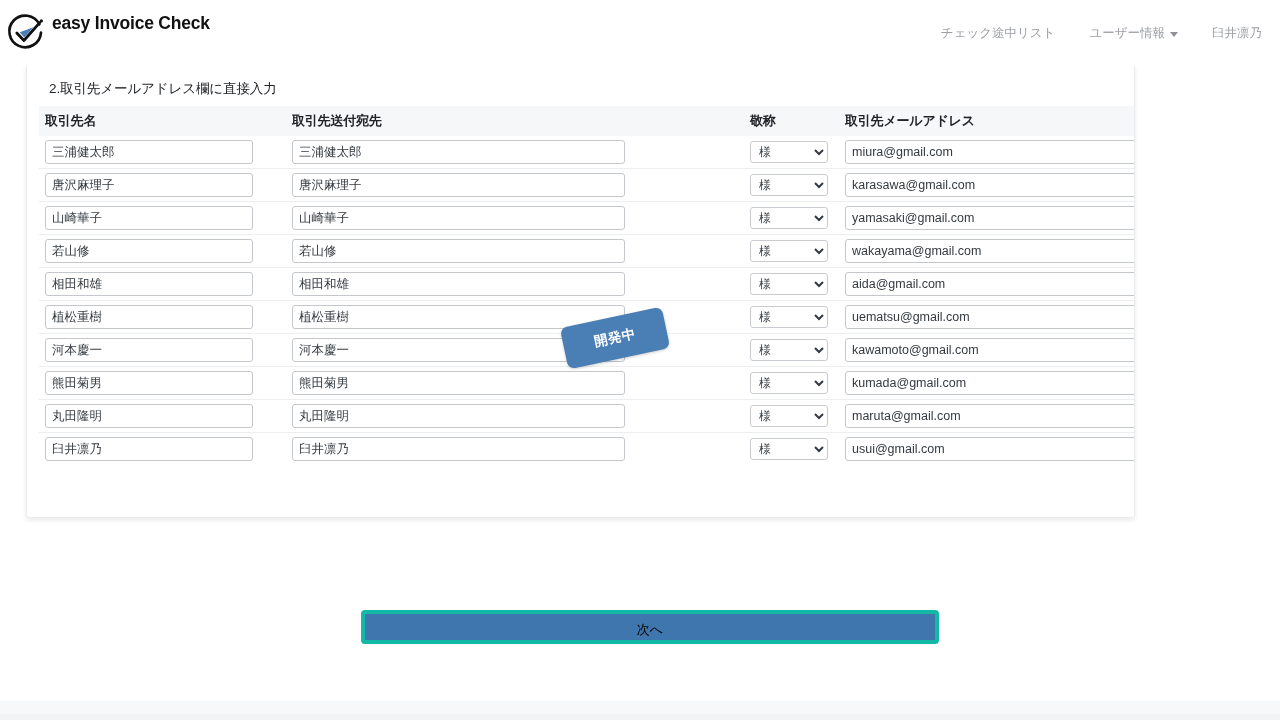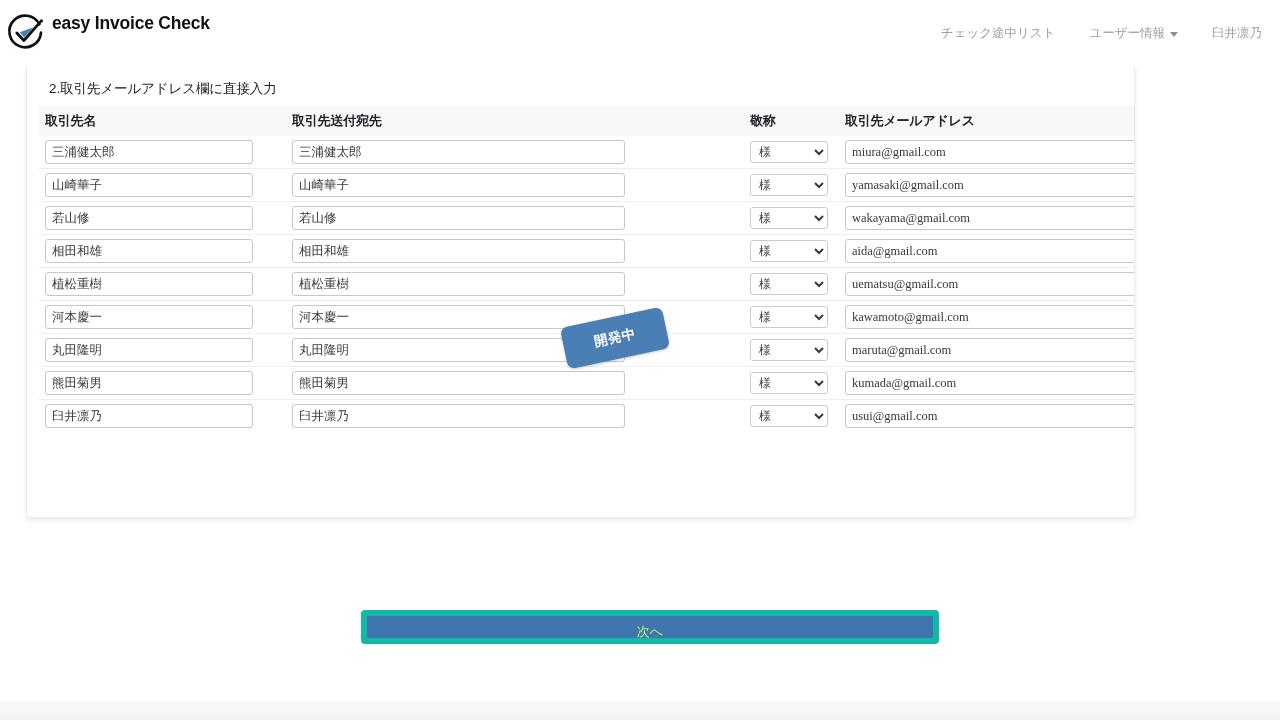--- a/index.html
+++ b/index.html
@@ -155,21 +155,21 @@
   .cell-pad-name { padding-left: 6px !important; }
 
   input.txt {
     width: 100%;
     height: 24px;
     box-sizing: border-box;
     border: 1px solid #c4c8cc;
     border-radius: 3px;
     padding: 2px 6px;
     font-size: 12.5px;
-    font-family: Liberation Serif, serif;
+    font-family: Liberation Sans, sans-serif;
     color: #343a40;
     background: #ffffff;
     outline: none;
   }
   input.txt::placeholder { color: #b5b9bd; }
 
   select.hon {
     width: 78px;
     height: 22px;
     box-sizing: border-box;
@@ -227,22 +227,22 @@
     padding: 0;
   }
   .btn-outline {
     background: #ffffff;
     border: 1px solid #cfd6de;
     color: #6f87a4;
     margin-bottom: 5px;
   }
   .btn-primary {
     background: #3f76ad;
-    border: 6px solid #14b8a6;
-    color: #bef264;
+    border: 4px solid #14b8a6;
+    color: #000000;
   }
 
   
   .footer {
     position: absolute;
     left: 0;
     top: 648px;
     width: 1280px;
     height: 54px;
     background: #f2f3f4;
@@ -315,20 +315,29 @@
               <tr>
                 <td class="cell-pad-name"><input class="txt" type="text" value="三浦健太郎" style=""></td>
                 <td></td>
                 <td><input class="txt" type="text" value="三浦健太郎" style=""></td>
                 <td></td>
                 <td><select class="hon"><option>様</option><option>御中</option><option>殿</option></select></td>
                 <td><input class="txt" type="text" value="miura@gmail.com" style=""></td>
                 <td></td>
               </tr>
               <tr>
+                <td class="cell-pad-name"><input class="txt" type="text" value="唐沢麻理子" style=""></td>
+                <td></td>
+                <td><input class="txt" type="text" value="唐沢麻理子" style=""></td>
+                <td></td>
+                <td><select class="hon"><option>様</option><option>御中</option><option>殿</option></select></td>
+                <td><input class="txt" type="text" value="karasawa@gmail.com" style=""></td>
+                <td></td>
+              </tr>
+              <tr>
                 <td class="cell-pad-name"><input class="txt" type="text" value="山崎華子" style=""></td>
                 <td></td>
                 <td><input class="txt" type="text" value="山崎華子" style=""></td>
                 <td></td>
                 <td><select class="hon"><option>様</option><option>御中</option><option>殿</option></select></td>
                 <td><input class="txt" type="text" value="yamasaki@gmail.com" style=""></td>
                 <td></td>
               </tr>
               <tr>
                 <td class="cell-pad-name"><input class="txt" type="text" value="若山修" style=""></td>
@@ -360,35 +369,35 @@
               <tr>
                 <td class="cell-pad-name"><input class="txt" type="text" value="河本慶一" style=""></td>
                 <td></td>
                 <td><input class="txt" type="text" value="河本慶一" style=""></td>
                 <td></td>
                 <td><select class="hon"><option>様</option><option>御中</option><option>殿</option></select></td>
                 <td><input class="txt" type="text" value="kawamoto@gmail.com" style=""></td>
                 <td></td>
               </tr>
               <tr>
+                <td class="cell-pad-name"><input class="txt" type="text" value="熊田菊男" style=""></td>
+                <td></td>
+                <td><input class="txt" type="text" value="熊田菊男" style=""></td>
+                <td></td>
+                <td><select class="hon"><option>様</option><option>御中</option><option>殿</option></select></td>
+                <td><input class="txt" type="text" value="kumada@gmail.com" style=""></td>
+                <td></td>
+              </tr>
+              <tr>
                 <td class="cell-pad-name"><input class="txt" type="text" value="丸田隆明" style=""></td>
                 <td></td>
                 <td><input class="txt" type="text" value="丸田隆明" style=""></td>
                 <td></td>
                 <td><select class="hon"><option>様</option><option>御中</option><option>殿</option></select></td>
                 <td><input class="txt" type="text" value="maruta@gmail.com" style=""></td>
-                <td></td>
-              </tr>
-              <tr>
-                <td class="cell-pad-name"><input class="txt" type="text" value="熊田菊男" style=""></td>
-                <td></td>
-                <td><input class="txt" type="text" value="熊田菊男" style=""></td>
-                <td></td>
-                <td><select class="hon"><option>様</option><option>御中</option><option>殿</option></select></td>
-                <td><input class="txt" type="text" value="kumada@gmail.com" style=""></td>
                 <td></td>
               </tr>
               <tr>
                 <td class="cell-pad-name"><input class="txt" type="text" value="臼井凛乃" style=""></td>
                 <td></td>
                 <td><input class="txt" type="text" value="臼井凛乃" style=""></td>
                 <td></td>
                 <td><select class="hon"><option>様</option><option>御中</option><option>殿</option></select></td>
                 <td><input class="txt" type="text" value="usui@gmail.com" style=""></td>
                 <td></td>

